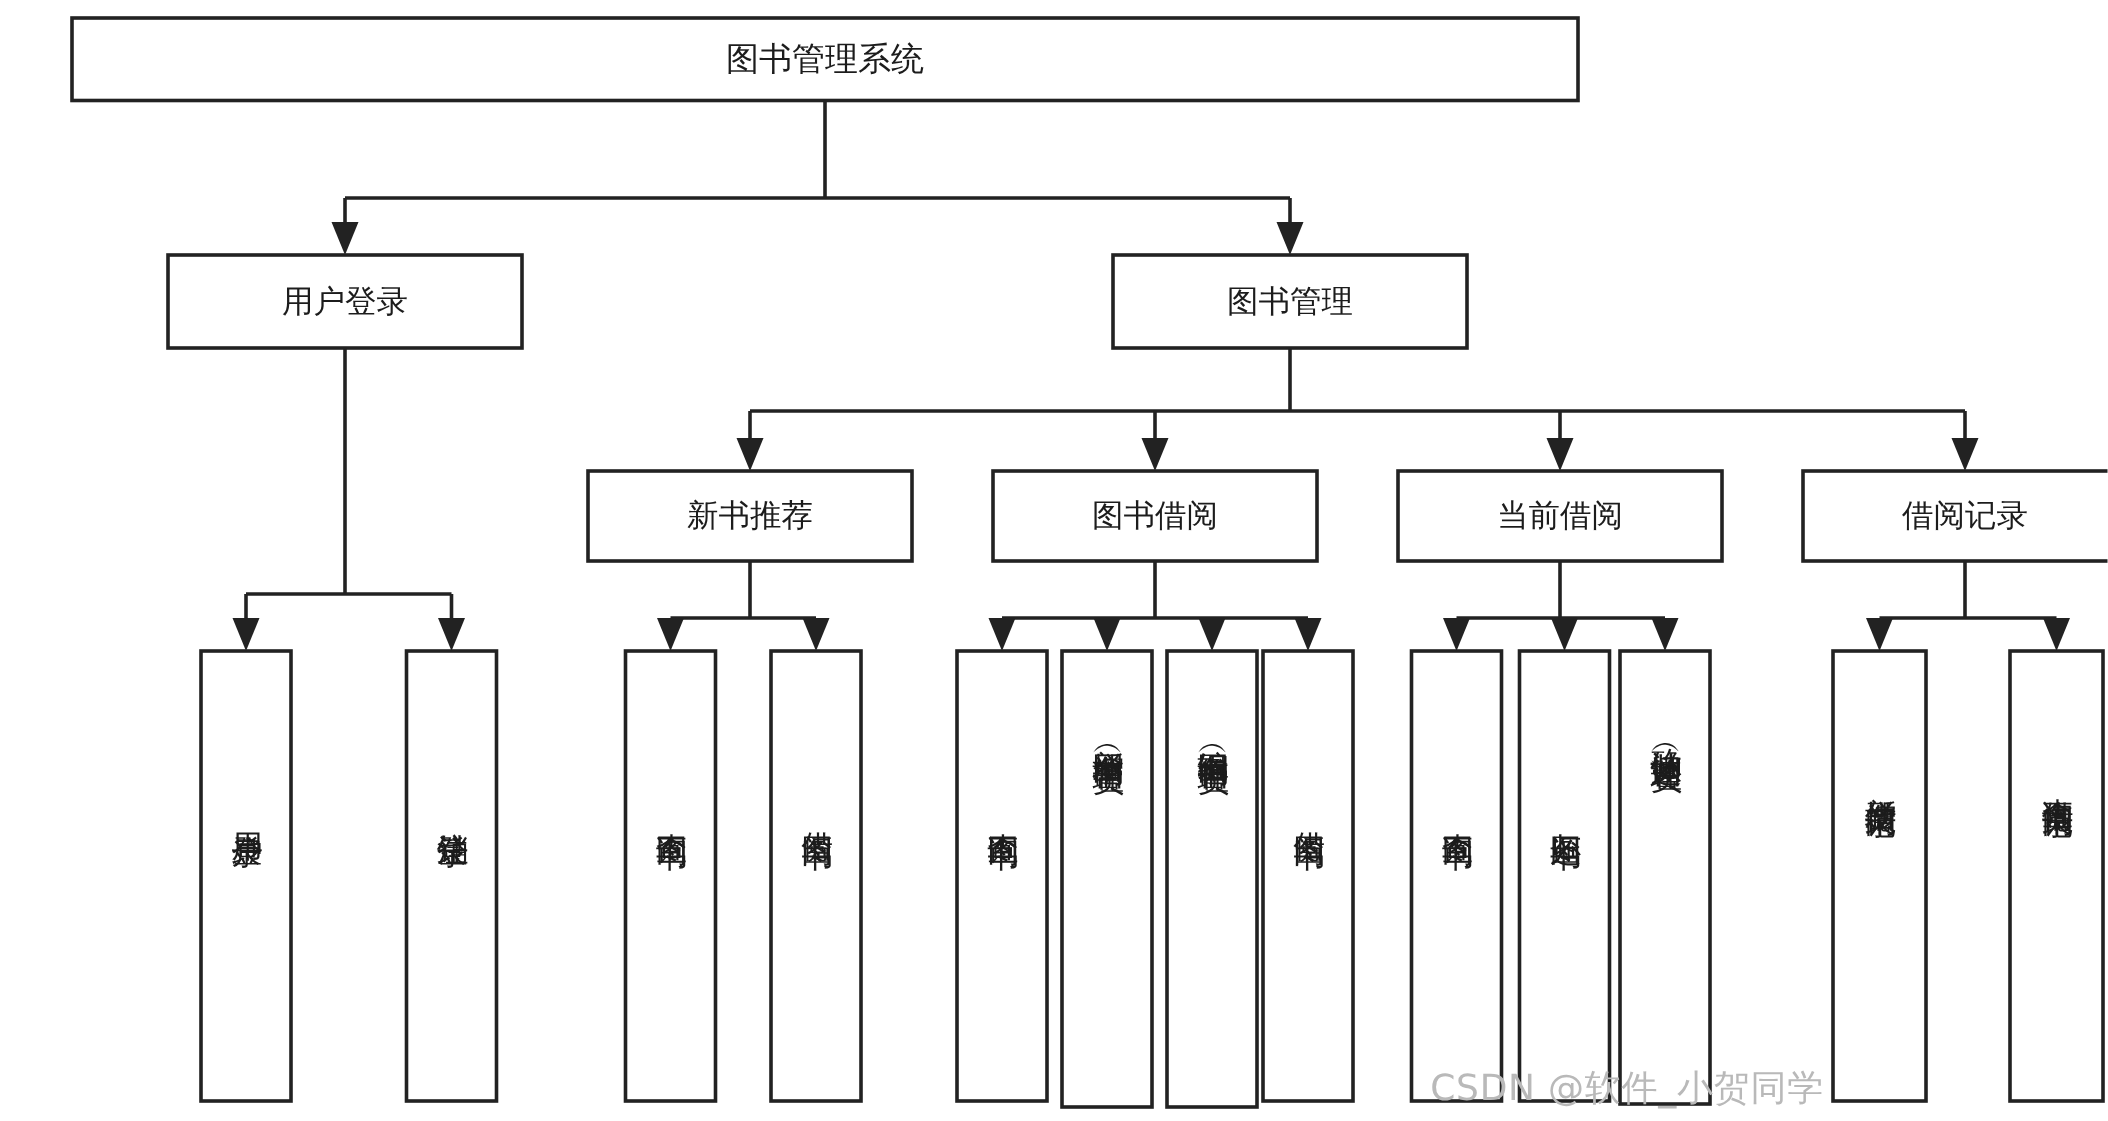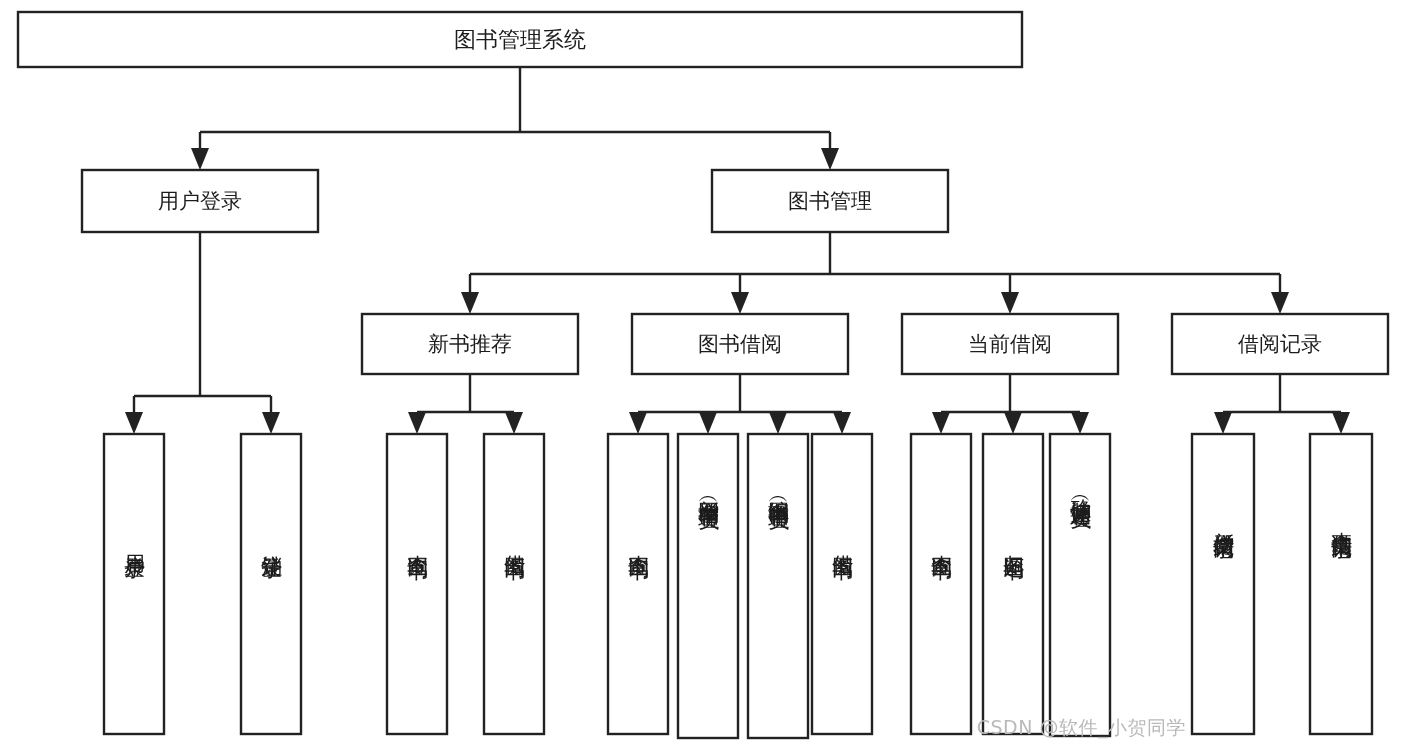--- a/index.html
+++ b/index.html
@@ -11,20 +11,21 @@
     width: 1405px;
     height: 747px;
     font-family: "DejaVu Sans", "Liberation Sans", sans-serif;
     overflow: hidden;
     position: relative;
   }
   #diagram-root {
     position: relative;
     width: 1194px;
     height: 747px;
+    margin-left: 30px;
   }
   svg#flow-svg {
     position: absolute;
     left: 0;
     top: 0;
     width: 1405px;
     height: 747px;
     display: block;
   }
   .node-box {
@@ -71,21 +72,21 @@
     line-height: 1.12;
     color: #1c1c1c;
     letter-spacing: 1.5px;
     white-space: nowrap;
   }
   .watermark {
     position: absolute;
     right: 8px;
     bottom: 6px;
     font-family: "DejaVu Sans", "Liberation Sans", sans-serif;
-    font-size: 19px;
+    font-size: 24px;
     color: #b9b9b9;
     letter-spacing: 0.5px;
     white-space: nowrap;
   }
 </style>
 </head>
 <body>
 
 <div id="diagram-root">
 

